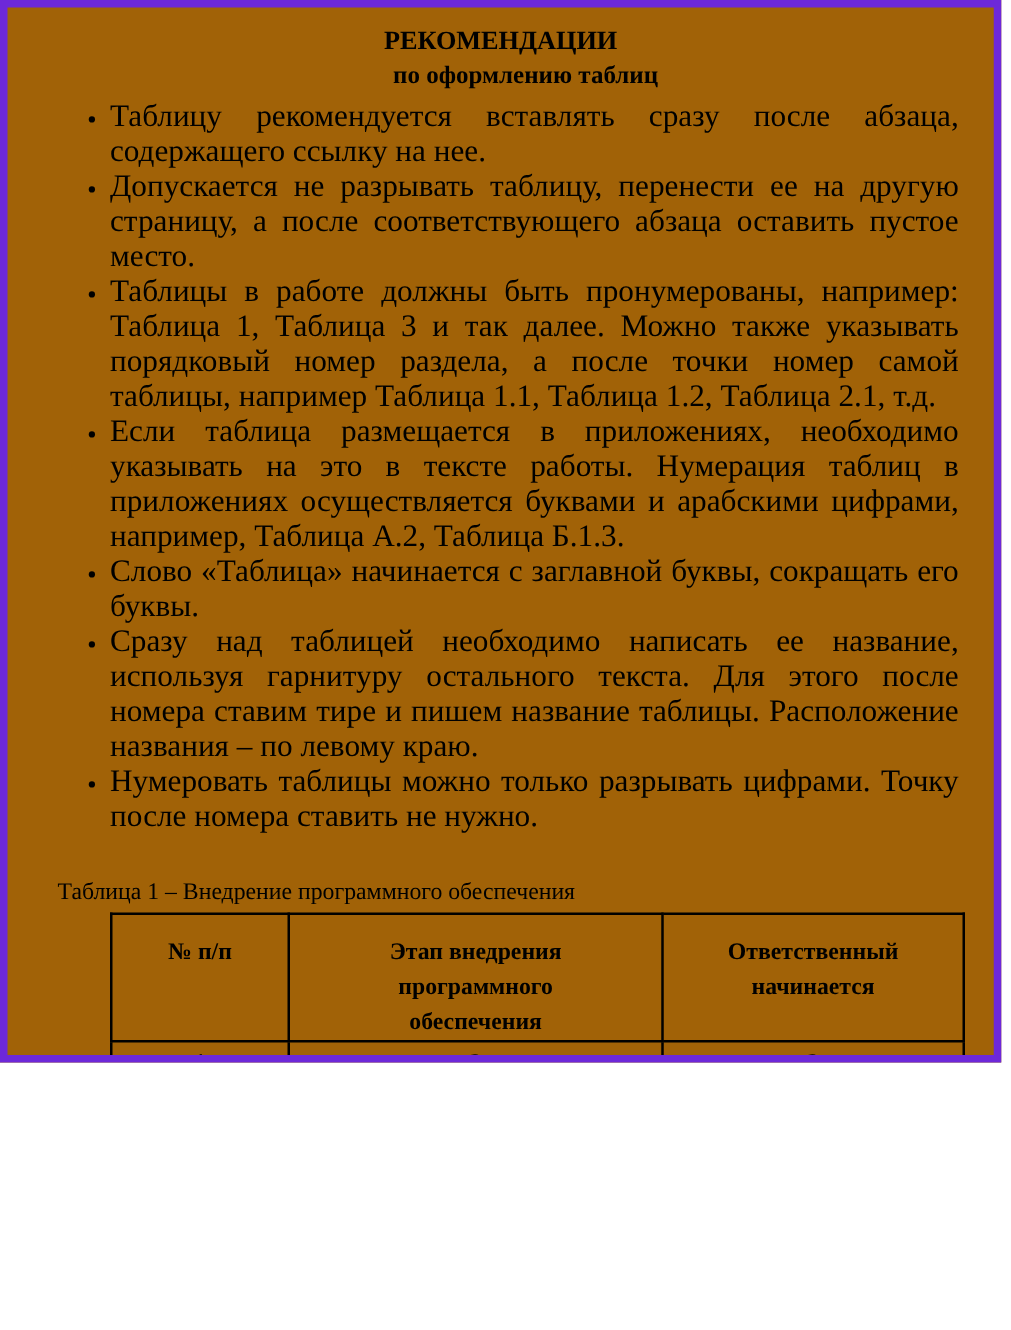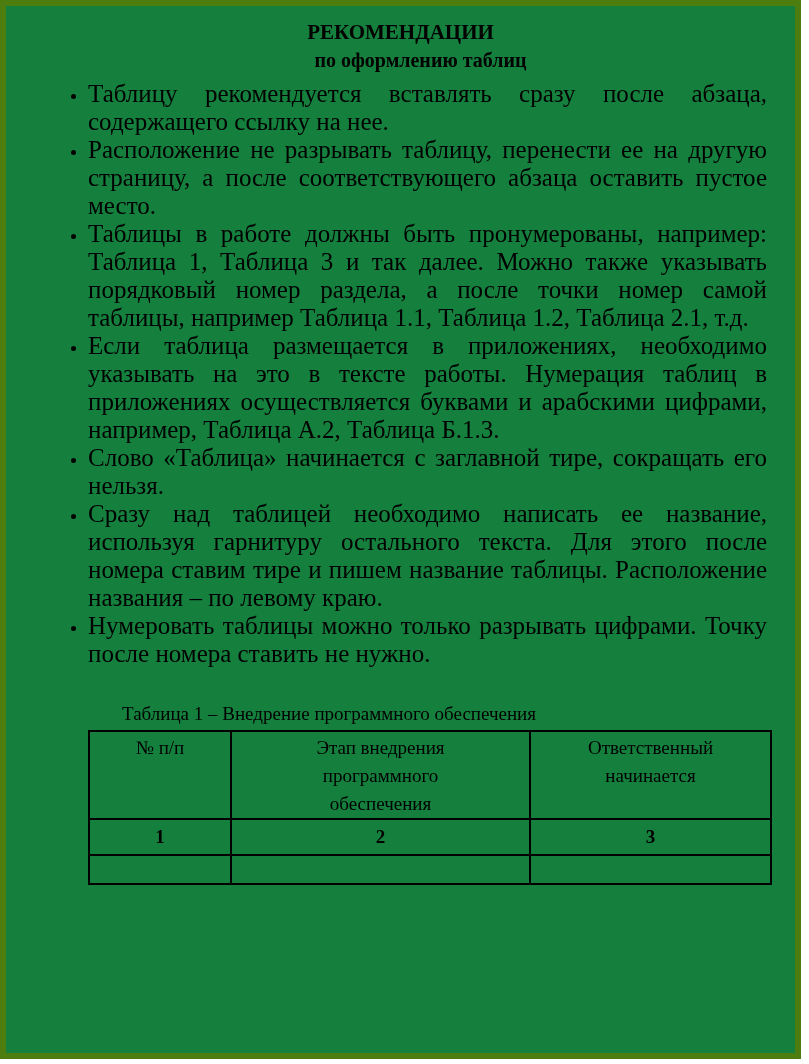--- a/index.html
+++ b/index.html
@@ -7,23 +7,23 @@
     padding: 0;
     background: #ffffff;
     width: 809px;
     height: 1064px;
     font-family: "Liberation Serif", "DejaVu Serif", serif;
     color: #000000;
   }
   .frame {
     box-sizing: border-box;
     width: 801px;
-    height: 1059px;
-    border: 6px solid #4d7c0f;
-    background: #15803d;
+    height: 850px;
+    border: 6px solid #6d28d9;
+    background: #a16207;
     overflow: hidden;
   }
   .title {
     text-align: center;
     font-weight: bold;
     font-size: 21px;
     line-height: 28px;
     margin-top: 12px;
   }
   .subtitle {
@@ -43,44 +43,44 @@
   ul.rules li {
     list-style-type: disc;
   }
   ul.rules li::marker {
     color: #000000;
     font-size: 17px;
   }
   .table-caption {
     font-size: 19px;
     line-height: 28px;
-    margin: 32px 0 2px 116px;
+    margin: 32px 0 2px 40px;
     text-align: left;
   }
   table.sample {
     border-collapse: collapse;
     margin-left: 82px;
     table-layout: fixed;
     background: transparent;
   }
   table.sample col.c1 { width: 142px; }
   table.sample col.c2 { width: 299px; }
   table.sample col.c3 { width: 241px; }
   table.sample th, table.sample td {
     border: 2px solid #000000;
     text-align: center;
     font-size: 19px;
     line-height: 28px;
     overflow: hidden;
   }
   table.sample th {
-    font-weight: normal;
+    font-weight: bold;
     vertical-align: top;
     height: 84px;
-    padding: 2px 0 0 0;
+    padding: 16px 0 0 0;
   }
   table.sample th.h2 { padding-left: 45px; padding-right: 45px; text-align: center; }
   table.sample th.h3 { padding-left: 18px; padding-right: 18px; }
   table.sample tr.numbering td {
     font-weight: bold;
     height: 34px;
     vertical-align: middle;
     padding: 0;
   }
   table.sample tr.empty td {
@@ -92,24 +92,24 @@
 <body>
 
 <div class="frame">
 
   <div class="title">РЕКОМЕНДАЦИИ</div>
 
   <div class="subtitle">по оформлению таблиц</div>
 
   <ul class="rules">
     <li>Таблицу рекомендуется вставлять сразу после абзаца, содержащего ссылку на нее.</li>
-    <li>Расположение не разрывать таблицу, перенести ее на другую страницу, а после соответствующего абзаца оставить пустое место.</li>
+    <li>Допускается не разрывать таблицу, перенести ее на другую страницу, а после соответствующего абзаца оставить пустое место.</li>
     <li>Таблицы в работе должны быть пронумерованы, например: Таблица 1, Таблица 3 и так далее. Можно также указывать порядковый номер раздела, а после точки номер самой таблицы, например Таблица 1.1, Таблица 1.2, Таблица 2.1, т.д.</li>
     <li>Если таблица размещается в приложениях, необходимо указывать на это в тексте работы. Нумерация таблиц в приложениях осуществляется буквами и арабскими цифрами, например, Таблица А.2, Таблица Б.1.3.</li>
-    <li>Слово «Таблица» начинается с заглавной тире, сокращать его нельзя.</li>
+    <li>Слово «Таблица» начинается с заглавной буквы, сокращать его буквы.</li>
     <li>Сразу над таблицей необходимо написать ее название, используя гарнитуру остального текста. Для этого после номера ставим тире и пишем название таблицы. Расположение названия – по левому краю.</li>
     <li>Нумеровать таблицы можно только разрывать цифрами. Точку после номера ставить не нужно.</li>
   </ul>
 
   <div class="table-caption">Таблица 1 – Внедрение программного обеспечения</div>
 
   <table class="sample">
     <colgroup>
       <col class="c1">
         <col class="c2">

